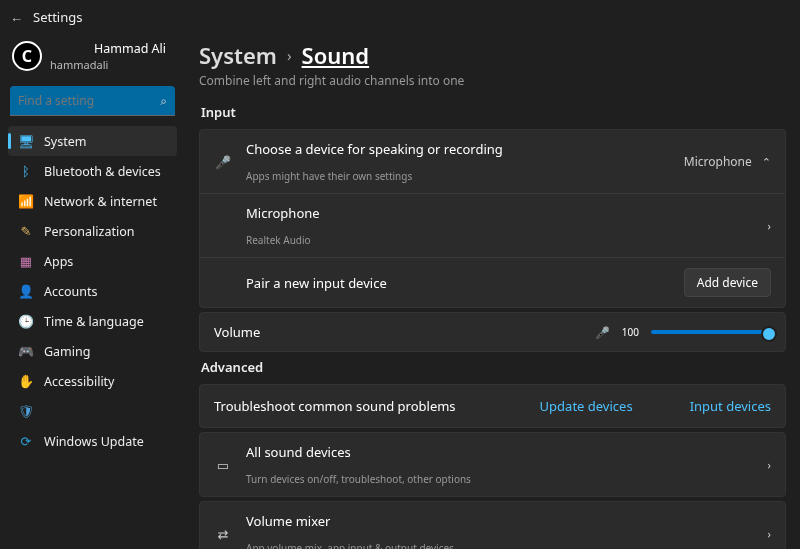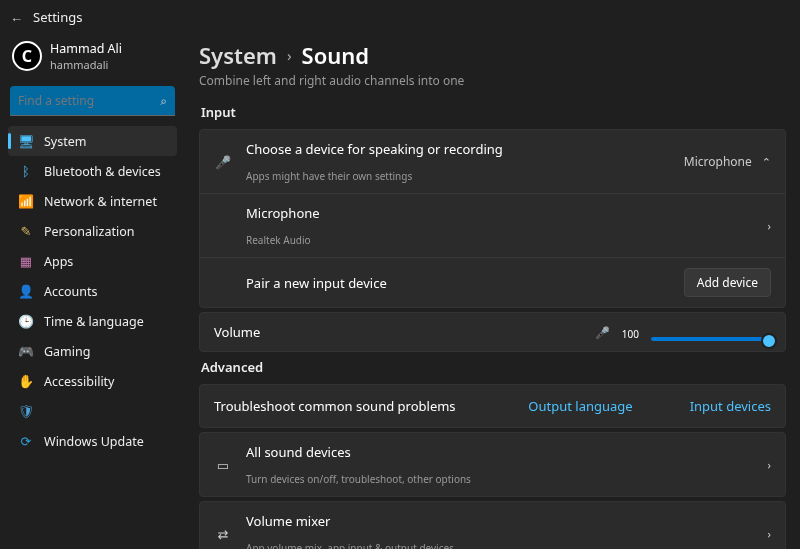--- a/index.html
+++ b/index.html
@@ -4,47 +4,47 @@
 <style>
 * { margin: 0; padding: 0; box-sizing: border-box; font-family: "Segoe UI", system-ui, sans-serif; }
 body { background: #1f1f1f; color: #ffffff; width: 800px; height: 549px; overflow: hidden; font-size: 13px; }
 .header { display: flex; align-items: center; padding: 8px 10px; gap: 10px; }
 .header .back { color: #ccc; font-size: 13px; }
 .header .title { font-size: 13px; color: #eee; }
 .main { display: flex; height: calc(549px - 4px); }
 .sidebar { width: 185px; padding: 4px 8px 0 8px; display: flex; flex-direction: column; gap: 2px; }
 .profile { display: flex; align-items: center; gap: 8px; padding: 2px 4px 8px 4px; }
 .avatar { width: 30px; height: 30px; border-radius: 50%; background: #000; border: 2px solid #fff; display: flex; align-items: center; justify-content: center; font-weight: bold; font-size: 16px; }
-.profile-text .name { font-size: 12.5px; color: #fff; }
+.profile-text .name { font-size: 12.5px; color: #fff; margin-left: 44px; }
 .profile-text .user { font-size: 11px; color: #bbb; }
 .search { position: relative; margin: 4px 2px 8px 2px; }
 .search input { width: 100%; background: #0369a1; border: none; border-bottom: 1px solid #666; padding: 6px 26px 6px 8px; color: #ccc; font-size: 12px; border-radius: 4px 4px 0 0; }
 .search .sicon { position: absolute; right: 8px; top: 6px; color: #ccc; font-size: 12px; }
 .nav-item { display: flex; align-items: center; gap: 10px; padding: 6px 10px; border-radius: 4px; font-size: 12.5px; color: #eee; cursor: default; }
 .nav-item.active { background: #2d2d2d; position: relative; }
 .nav-item.active::before { content: ""; position: absolute; left: 0; top: 7px; bottom: 7px; width: 3px; background: #4cc2ff; border-radius: 2px; }
 .ni-icon { width: 16px; text-align: center; font-size: 13px; }
 .content { flex: 1; padding: 2px 14px 0 14px; overflow: hidden; }
 .breadcrumb { display: flex; align-items: center; gap: 10px; margin: 4px 0 2px 0; }
 .breadcrumb .bc1 { font-size: 22px; font-weight: 600; color: #ddd; }
 .breadcrumb .sep { color: #aaa; font-size: 15px; }
-.breadcrumb .bc2 { font-size: 22px; font-weight: 600; color: #fff; }
+.breadcrumb .bc2 { font-size: 22px; font-weight: 600; color: #fff; text-decoration: underline; }
 .subdesc { font-size: 12px; color: #999; margin-bottom: 14px; }
 .section-label { font-size: 13px; font-weight: 600; color: #eee; margin: 6px 0 8px 2px; }
 .card { background: #2b2b2b; border: 1px solid #333; border-radius: 4px; margin-bottom: 4px; }
 .row { display: flex; align-items: center; padding: 10px 14px; gap: 14px; }
 .row + .row { border-top: 1px solid #383838; }
 .row .ricon { width: 18px; color: #ccc; text-align: center; flex-shrink: 0; }
 .row .rtext { flex: 1; }
 .row .rtitle { font-size: 13px; color: #fff; }
 .row .rdesc { font-size: 10px; color: #999; margin-top: 11px; }
 .row .rright { display: flex; align-items: center; gap: 10px; color: #ccc; font-size: 12px; }
 .chev { color: #ccc; font-size: 11px; }
 .btn { background: #373737; border: 1px solid #444; color: #fff; font-size: 12px; padding: 5px 12px; border-radius: 4px; }
-.vol-row { display: flex; align-items: flex-end; padding: 10px 14px; gap: 12px; }
+.vol-row { display: flex; align-items: center; padding: 10px 14px; gap: 12px; }
 .vol-label { font-size: 13px; flex: 0 0 auto; }
 .vol-spacer { flex: 1; }
 .vol-mic { color: #ccc; font-size: 12px; }
 .vol-val { font-size: 10px; color: #fff; }
 .slider { width: 120px; height: 4px; background: #0078d4; position: relative; border-radius: 2px; }
 .slider::after { content: ""; position: absolute; right: -6px; top: -4px; width: 12px; height: 12px; border-radius: 50%; background: #4cc2ff; border: 2px solid #1f1f1f; }
 .tshoot-row { display: flex; align-items: center; padding: 12px 14px; gap: 39px; }
 .tshoot-row .rtitle { flex: 1; font-size: 13px; }
 .tlink { color: #4cc2ff; font-size: 13px; margin-left: 18px; }
 .outlined { border: 2px solid #fff; border-radius: 2px; }
@@ -179,21 +179,21 @@
         <span class="vol-val">100</span>
         <div class="slider"></div>
       </div>
     </div>
 
     <div class="section-label">Advanced</div>
 
     <div class="card">
       <div class="tshoot-row">
         <div class="rtitle">Troubleshoot common sound problems</div>
-        <span class="tlink">Output language</span>
+        <span class="tlink">Update devices</span>
         <span class="tlink">Input devices</span>
       </div>
     </div>
 
     <div class="card">
       <div class="row">
         <div class="ricon">▭</div>
         <div class="rtext">
           <div class="rtitle">All sound devices</div>
           <div class="rdesc">Turn devices on/off, troubleshoot, other options</div>

